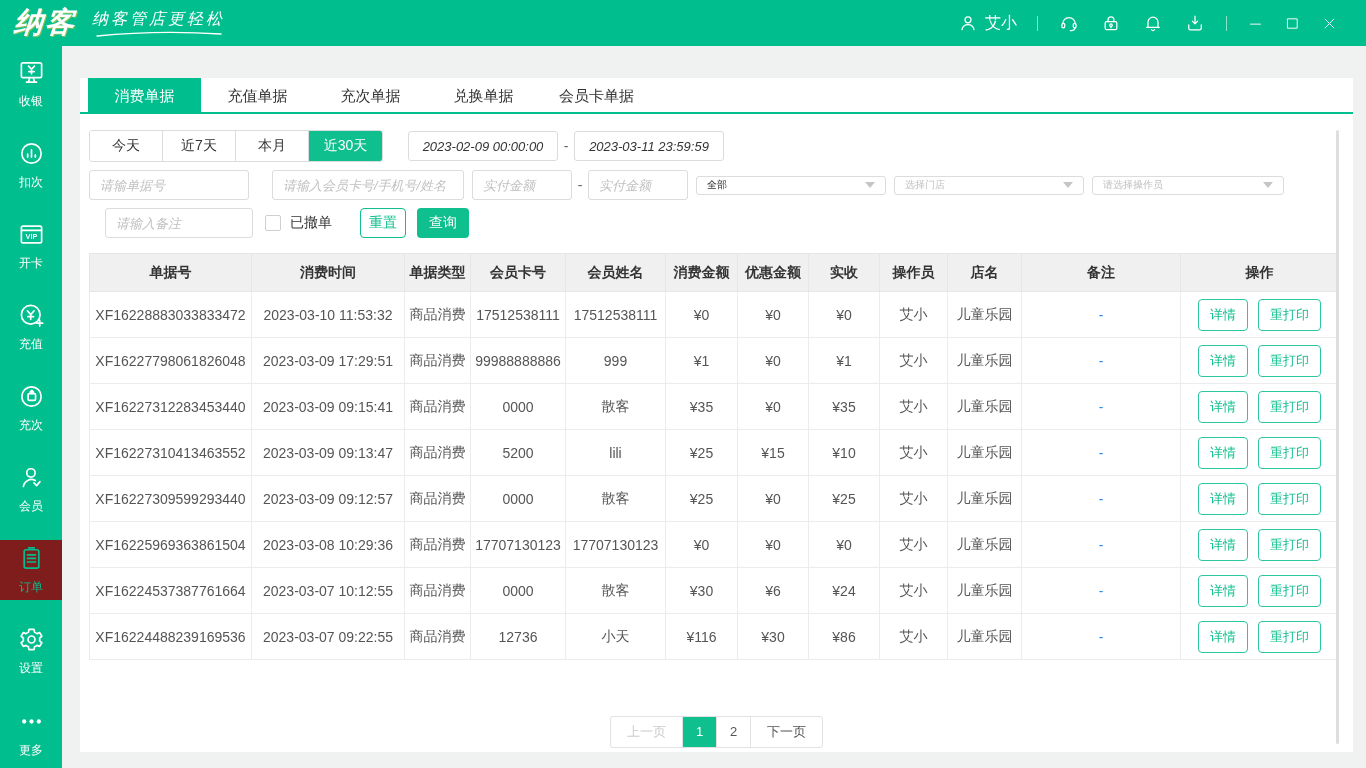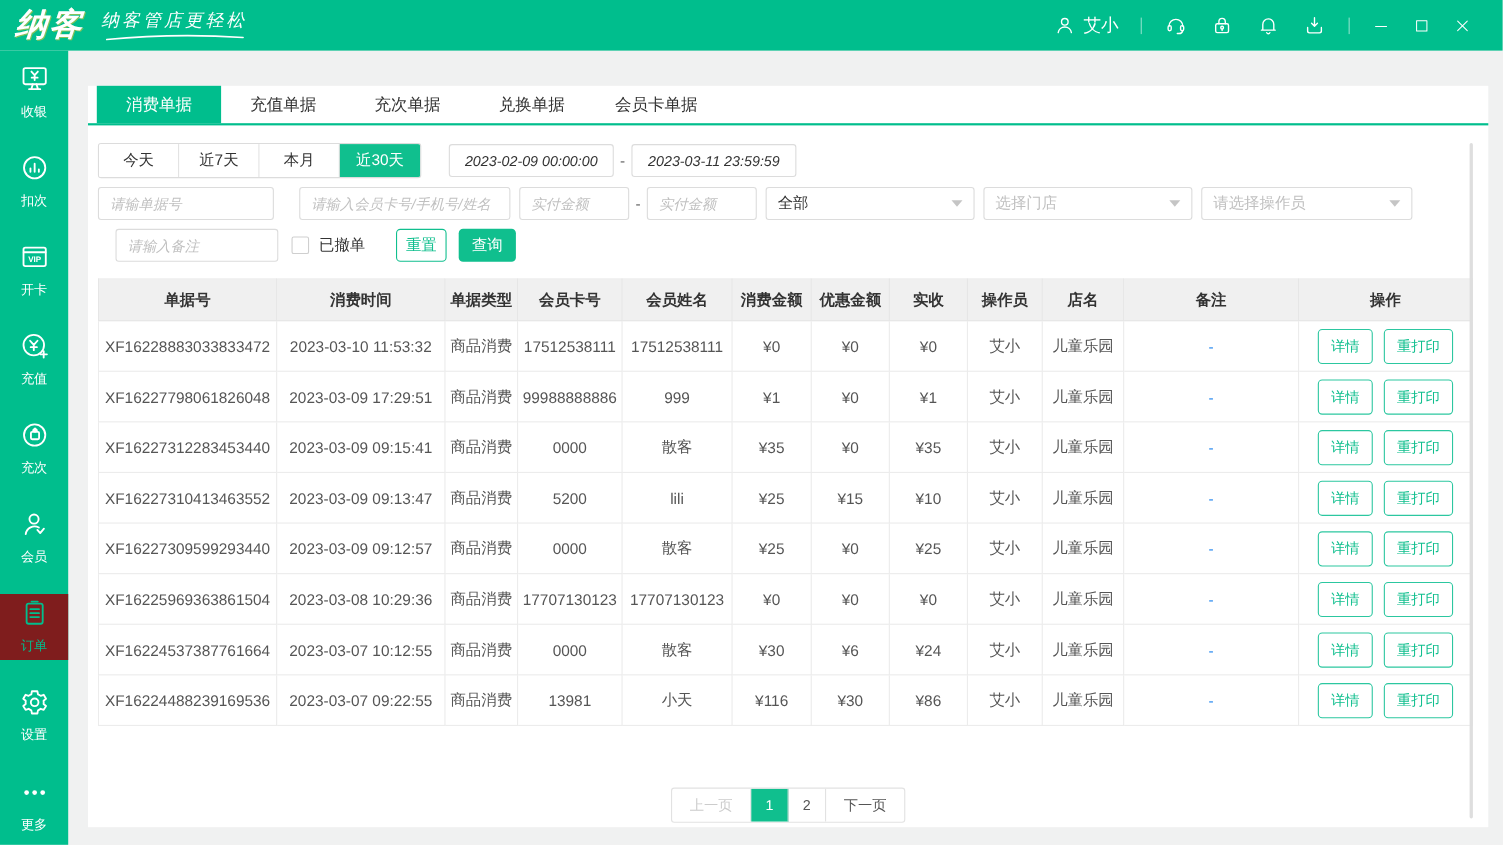--- a/index.html
+++ b/index.html
@@ -52,22 +52,22 @@
   .quick-group { display:inline-flex; border:1px solid #dcdcdc; border-radius:3px; overflow:hidden; }
   .quick-btn { width:73px; height:30px; line-height:28px; text-align:center; font-size:14px;
                color:#333; border-right:1px solid #dcdcdc; cursor:pointer; background:#fff; }
   .quick-btn:last-child { border-right:none; }
   .quick-btn.active { background:#10bf8e; color:#fff; border-color:#10bf8e; }
   .inp { height:30px; border:1px solid #dcdcdc; border-radius:3px; padding:0 10px;
          font-size:13px; color:#333; font-family:inherit; outline:none; background:#fff;font-style:italic; }
   .inp::placeholder { color:#c0c0c0; }
   .date-inp { width:150px; text-align:center; padding:0 4px; }
   .sep { width:16px; text-align:center; color:#666; font-size:14px; flex:none; }
-  .sel { height:30px; border:1px solid #dcdcdc; border-radius:3px; padding:0 10px; background:#fff;
-         display:flex; align-items:center; justify-content:space-between; font-size:14px; cursor:pointer; }
+  .sel { height:19px; border:1px solid #dcdcdc; border-radius:3px; padding:0 10px; background:#fff;
+         display:flex; align-items:center; justify-content:space-between; font-size:10px; cursor:pointer; }
   .sel .ph { color:#c0c0c0; } .sel .val { color:#333; }
   .caret { width:0; height:0; border-left:5px solid transparent; border-right:5px solid transparent;
            border-top:6px solid #c5c5c5; margin-left:8px; }
   .checkbox { width:16px; height:16px; border:1px solid #cfcfcf; border-radius:2px; background:#fff;
               margin-left:12px; cursor:pointer; flex:none; }
   .chk-label { font-size:14px; color:#333; margin-left:9px; }
   .btn-reset { width:46px; height:30px; border:1px solid #10bf8e; border-radius:4px; background:#fff;
                color:#10bf8e; font-size:14px; margin-left:28px; cursor:pointer; font-family:inherit; }
   .btn-search { width:52px; height:30px; border:none; border-radius:4px; background:#10bf8e;
                 color:#fff; font-size:14px; margin-left:11px; cursor:pointer; font-family:inherit; }
@@ -413,21 +413,21 @@
               <td>¥24</td>
               <td>艾小</td>
               <td>儿童乐园</td>
               <td class="remark">-</td>
               <td><button class="act-btn">详情</button><button class="act-btn">重打印</button></td>
             </tr>
             <tr>
               <td>XF16224488239169536</td>
               <td>2023-03-07 09:22:55</td>
               <td>商品消费</td>
-              <td>13981</td>
+              <td>12736</td>
               <td>小天</td>
               <td>¥116</td>
               <td>¥30</td>
               <td>¥86</td>
               <td>艾小</td>
               <td>儿童乐园</td>
               <td class="remark">-</td>
               <td><button class="act-btn">详情</button><button class="act-btn">重打印</button></td>
             </tr>
           </tbody>

